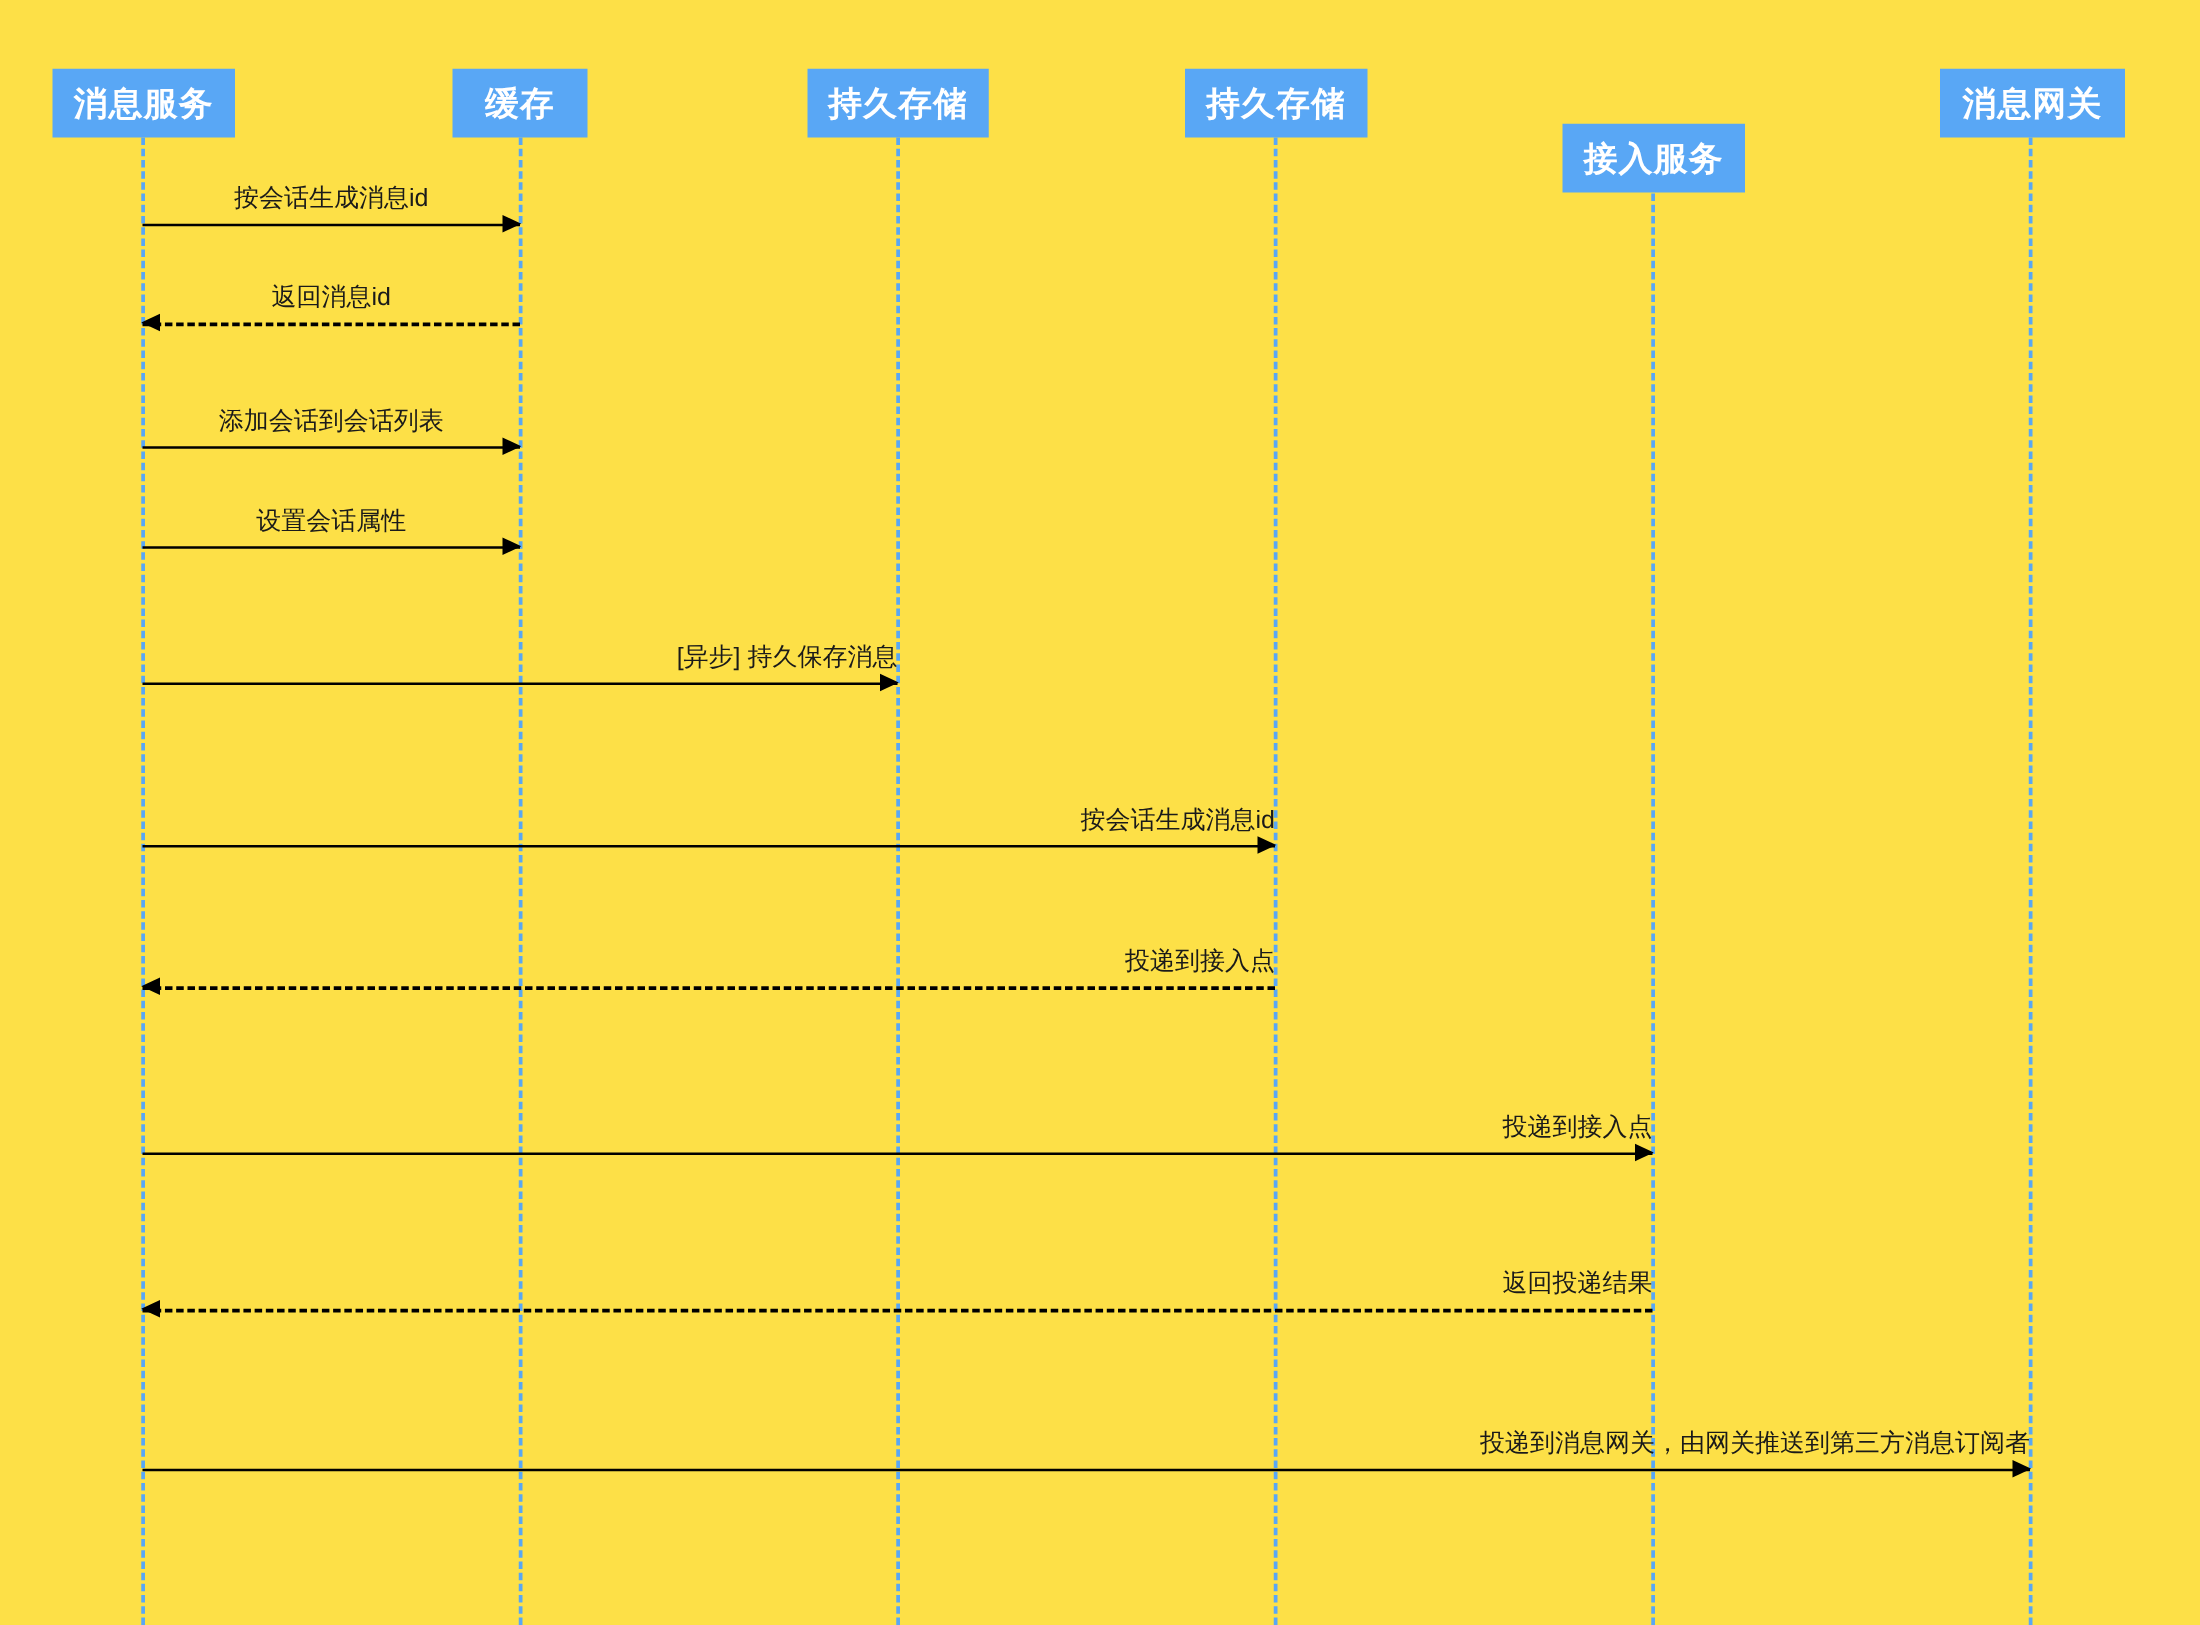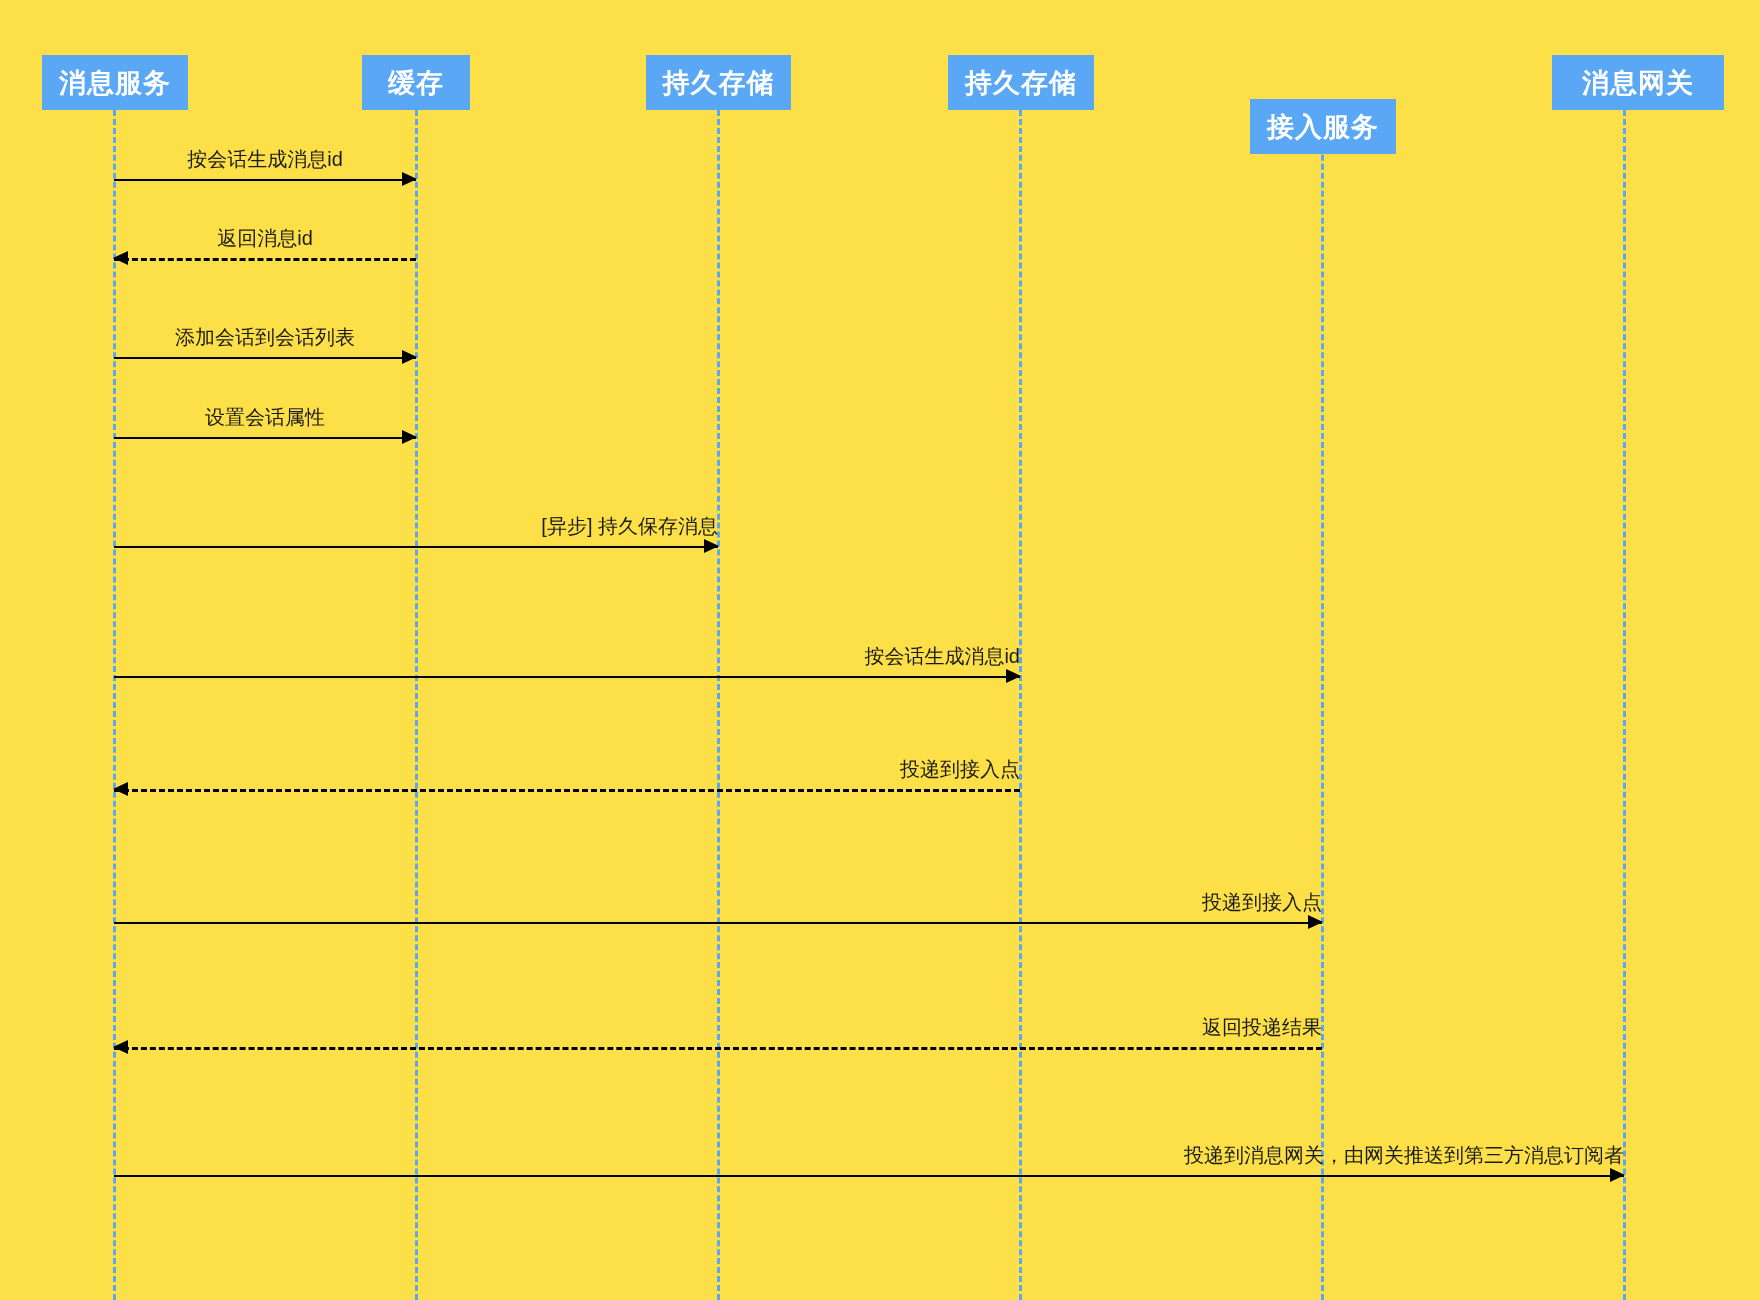--- a/index.html
+++ b/index.html
@@ -110,21 +110,21 @@
       </div>
       <div class="participant" style="left: 646px; width: 145px; top: 55px;">
         <span class="participant-label">持久存储</span>
       </div>
       <div class="participant" style="left: 948px; width: 146px; top: 55px;">
         <span class="participant-label">持久存储</span>
       </div>
       <div class="participant" style="left: 1250px; width: 146px; top: 55px; margin-top: 44px;">
         <span class="participant-label">接入服务</span>
       </div>
-      <div class="participant" style="left: 1552px; width: 172px; top: 55px;">
+      <div class="participant" style="left: 1552px; width: 148px; top: 55px;">
         <span class="participant-label">消息网关</span>
       </div>
     </div>
   <div id="messages-layer">
       <div class="message" style="left: 114px; width: 302px; top: 179px;">
         <div class="msg-line"></div>
         <div class="arrowhead to-right"></div>
         <div class="msg-label center">按会话生成消息id</div>
       </div>
       <div class="message" style="left: 114px; width: 302px; top: 258px;">

